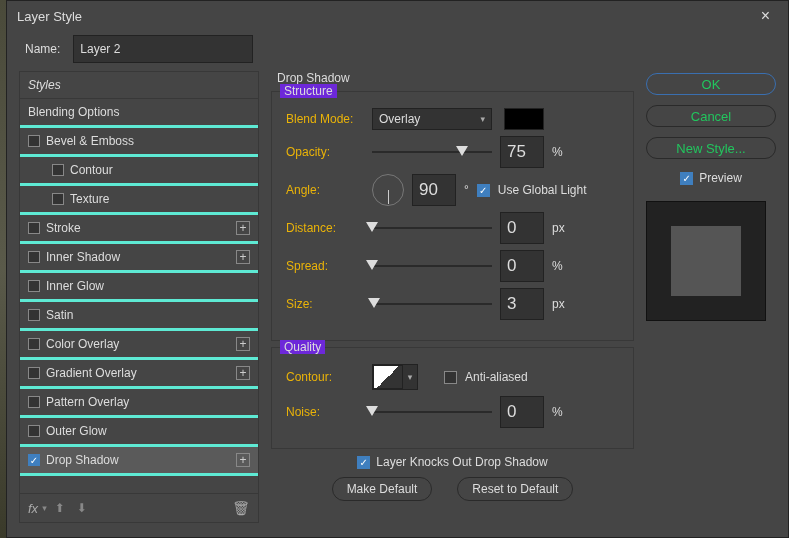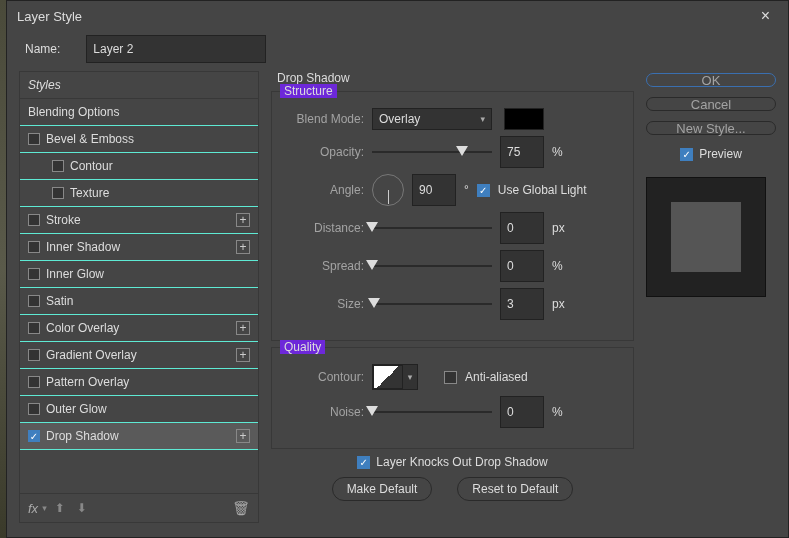--- a/index.html
+++ b/index.html
@@ -1,62 +1,62 @@
 <!DOCTYPE html>
 <html><head>
 <meta charset="utf-8">
 <style>
 * { box-sizing: border-box; margin: 0; padding: 0; font-family: "Segoe UI", Tahoma, sans-serif; }
 body { background: #2a2a2a; width: 789px; height: 538px; overflow: hidden; position: relative; }
 .bg-strip { position: absolute; left: 0; top: 0; width: 8px; height: 538px; background: linear-gradient(#4a4a3a, #5a5a4a, #3a3a2a); }
 .dialog { position: absolute; left: 6px; top: 0; width: 783px; height: 538px; background: #454545; border: 1px solid #222; }
 .titlebar { height: 30px; display: flex; align-items: center; padding: 0 10px; color: #ddd; font-size: 13px; justify-content: space-between; background: #454545; }
 .close-x { font-size: 16px; color: #ddd; cursor: pointer; padding: 4px 8px; }
-.name-row { padding: 4px 18px 8px; display: flex; align-items: center; gap: 26px; }
+.name-row { padding: 4px 18px 8px; display: flex; align-items: center; gap: 13px; }
 .name-lbl { color: #ddd; font-size: 12px; }
 .name-input { background: #333; border: 1px solid #222; color: #ddd; font-size: 12px; padding: 3px 6px; width: 180px; height: 28px; }
 .body { display: flex; padding: 0 12px 8px 12px; gap: 12px; height: 460px; }
 .styles-panel { width: 240px; background: #454545; border: 1px solid #383838; display: flex; flex-direction: column; }
 .styles-head { color: #ddd; font-size: 12px; padding: 6px 8px; border-bottom: 1px solid #383838; font-style: italic; }
 .styles-list { flex: 1; }
-.style-row { display: flex; align-items: center; justify-content: space-between; padding: 6px 8px; color: #ddd; font-size: 12px; border-bottom: 1px solid #5eead4; cursor: pointer; }
+.style-row { display: flex; align-items: center; justify-content: space-between; padding: 6px 8px; color: #ddd; font-size: 12px; border-bottom: 3px solid #5eead4; cursor: pointer; }
 .style-row.indent { padding-left: 32px; }
 .style-row.selected { background: #5a5a5a; }
 .style-row .left { display: flex; align-items: center; gap: 6px; }
 .chk { width: 12px; height: 12px; border: 1px solid #888; background: #333; display: inline-flex; align-items: center; justify-content: center; font-size: 10px; color: #fff; }
 .chk.on { background: #3f7fbf; border-color: #3f7fbf; }
 .plus { width: 14px; height: 14px; border: 1px solid #888; color: #ccc; display: inline-flex; align-items: center; justify-content: center; font-size: 12px; }
 .styles-foot { display: flex; align-items: center; justify-content: space-between; padding: 6px 8px; border-top: 1px solid #383838; }
 .fx-txt { color: #aaa; font-style: italic; font-size: 13px; }
 .arrow { color: #888; font-size: 12px; padding: 0 4px; }
 .trash { color: #aaa; font-size: 14px; }
 .settings { flex: 1; position: relative; }
 .fieldset { border: 1px solid #383838; margin: 6px 0; padding: 10px 14px 14px; position: relative; }
 .fs-label { position: absolute; top: -8px; left: 8px; background: #6d28d9; color: #ddd; font-size: 12px; padding: 0 4px; }
 .row { display: flex; align-items: center; margin: 6px 0; gap: 8px; }
-.lbl { color: #a3a3a3; font-size: 12px; width: 78px; text-align: right; }
+.lbl { color: #eab308; font-size: 12px; width: 78px; text-align: left; }
 .select { background: #333; border: 1px solid #222; color: #ddd; font-size: 12px; height: 22px; width: 120px; padding: 0 6px; display: flex; align-items: center; justify-content: space-between; }
 .select .caret { font-size: 9px; color: #aaa; }
 .swatch { width: 40px; height: 22px; background: #000; border: 1px solid #222; margin-left: 4px; }
 .slider { position: relative; width: 120px; height: 14px; }
 .slider .track { position: absolute; top: 6px; left: 0; right: 0; height: 2px; background: #2a2a2a; }
 .slider .thumb { position: absolute; top: 1px; width: 0; height: 0; border-left: 6px solid transparent; border-right: 6px solid transparent; border-top: 10px solid #ddd; transform: translateX(-6px); }
-.numbox { background: #333; border: 1px solid #222; color: #ddd; font-size: 12px; padding: 15px 6px; width: 44px; height: 20px; text-align: left; }
+.numbox { background: #333; border: 1px solid #222; color: #ddd; font-size: 17px; padding: 15px 6px; width: 44px; height: 20px; text-align: left; }
 .unit { color: #ddd; font-size: 12px; }
 .angle-dial { width: 32px; height: 32px; border: 1px solid #777; border-radius: 50%; position: relative; background: #454545; }
 .angle-dial .needle { position: absolute; left: 50%; top: 50%; width: 1px; height: 14px; background: #ccc; transform-origin: top center; transform: rotate(0deg); }
 .chk-inline { width: 13px; height: 13px; border: 1px solid #888; background: #333; display: inline-flex; align-items: center; justify-content: center; font-size: 10px; color: #fff; }
 .chk-inline.on { background: #3f7fbf; border-color: #3f7fbf; }
 .contour { width: 30px; height: 24px; background: linear-gradient(135deg,#fff 50%,#333 50%); border: 1px solid #222; }
 .contour-wrap { display: flex; align-items: center; border: 1px solid #222; }
 .contour-caret { width: 14px; height: 24px; background: #333; display: flex; align-items: center; justify-content: center; color: #aaa; font-size: 9px; }
 .btn-row { display: flex; gap: 25px; justify-content: center; margin-top: 8px; }
 .btn { background: #454545; border: 1px solid #2a2a2a; border-radius: 12px; color: #ddd; font-size: 12px; padding: 4px 14px; cursor: pointer; }
 .right-col { width: 130px; display: flex; flex-direction: column; gap: 10px; align-items: stretch; padding-top: 2px; }
-.rbtn { border-radius: 14px; border: 1px solid #2a2a2a; background: #454545; color: #a3a3a3; font-size: 13px; height: 14px; display: flex; align-items: center; justify-content: center; cursor: pointer; }
+.rbtn { border-radius: 14px; border: 1px solid #2a2a2a; background: #454545; color: #22c55e; font-size: 13px; height: 22px; display: flex; align-items: center; justify-content: center; cursor: pointer; }
 .rbtn.ok { border: 1.5px solid #3a6fb0; }
 .preview-row { display: flex; align-items: center; gap: 6px; justify-content: center; color: #ddd; font-size: 12px; margin-top: 2px; }
 .preview-box { margin-top: 6px; width: 120px; height: 120px; background: #222; border: 1px solid #111; display: flex; align-items: center; justify-content: center; }
 .preview-inner { width: 70px; height: 70px; background: #555; }
 .knockout-row { display: flex; align-items: center; gap: 6px; justify-content: center; margin-top: 6px; color: #ddd; font-size: 12px; }
 </style>
 </head>
 <body>
 
 <div class="bg-strip"></div>

